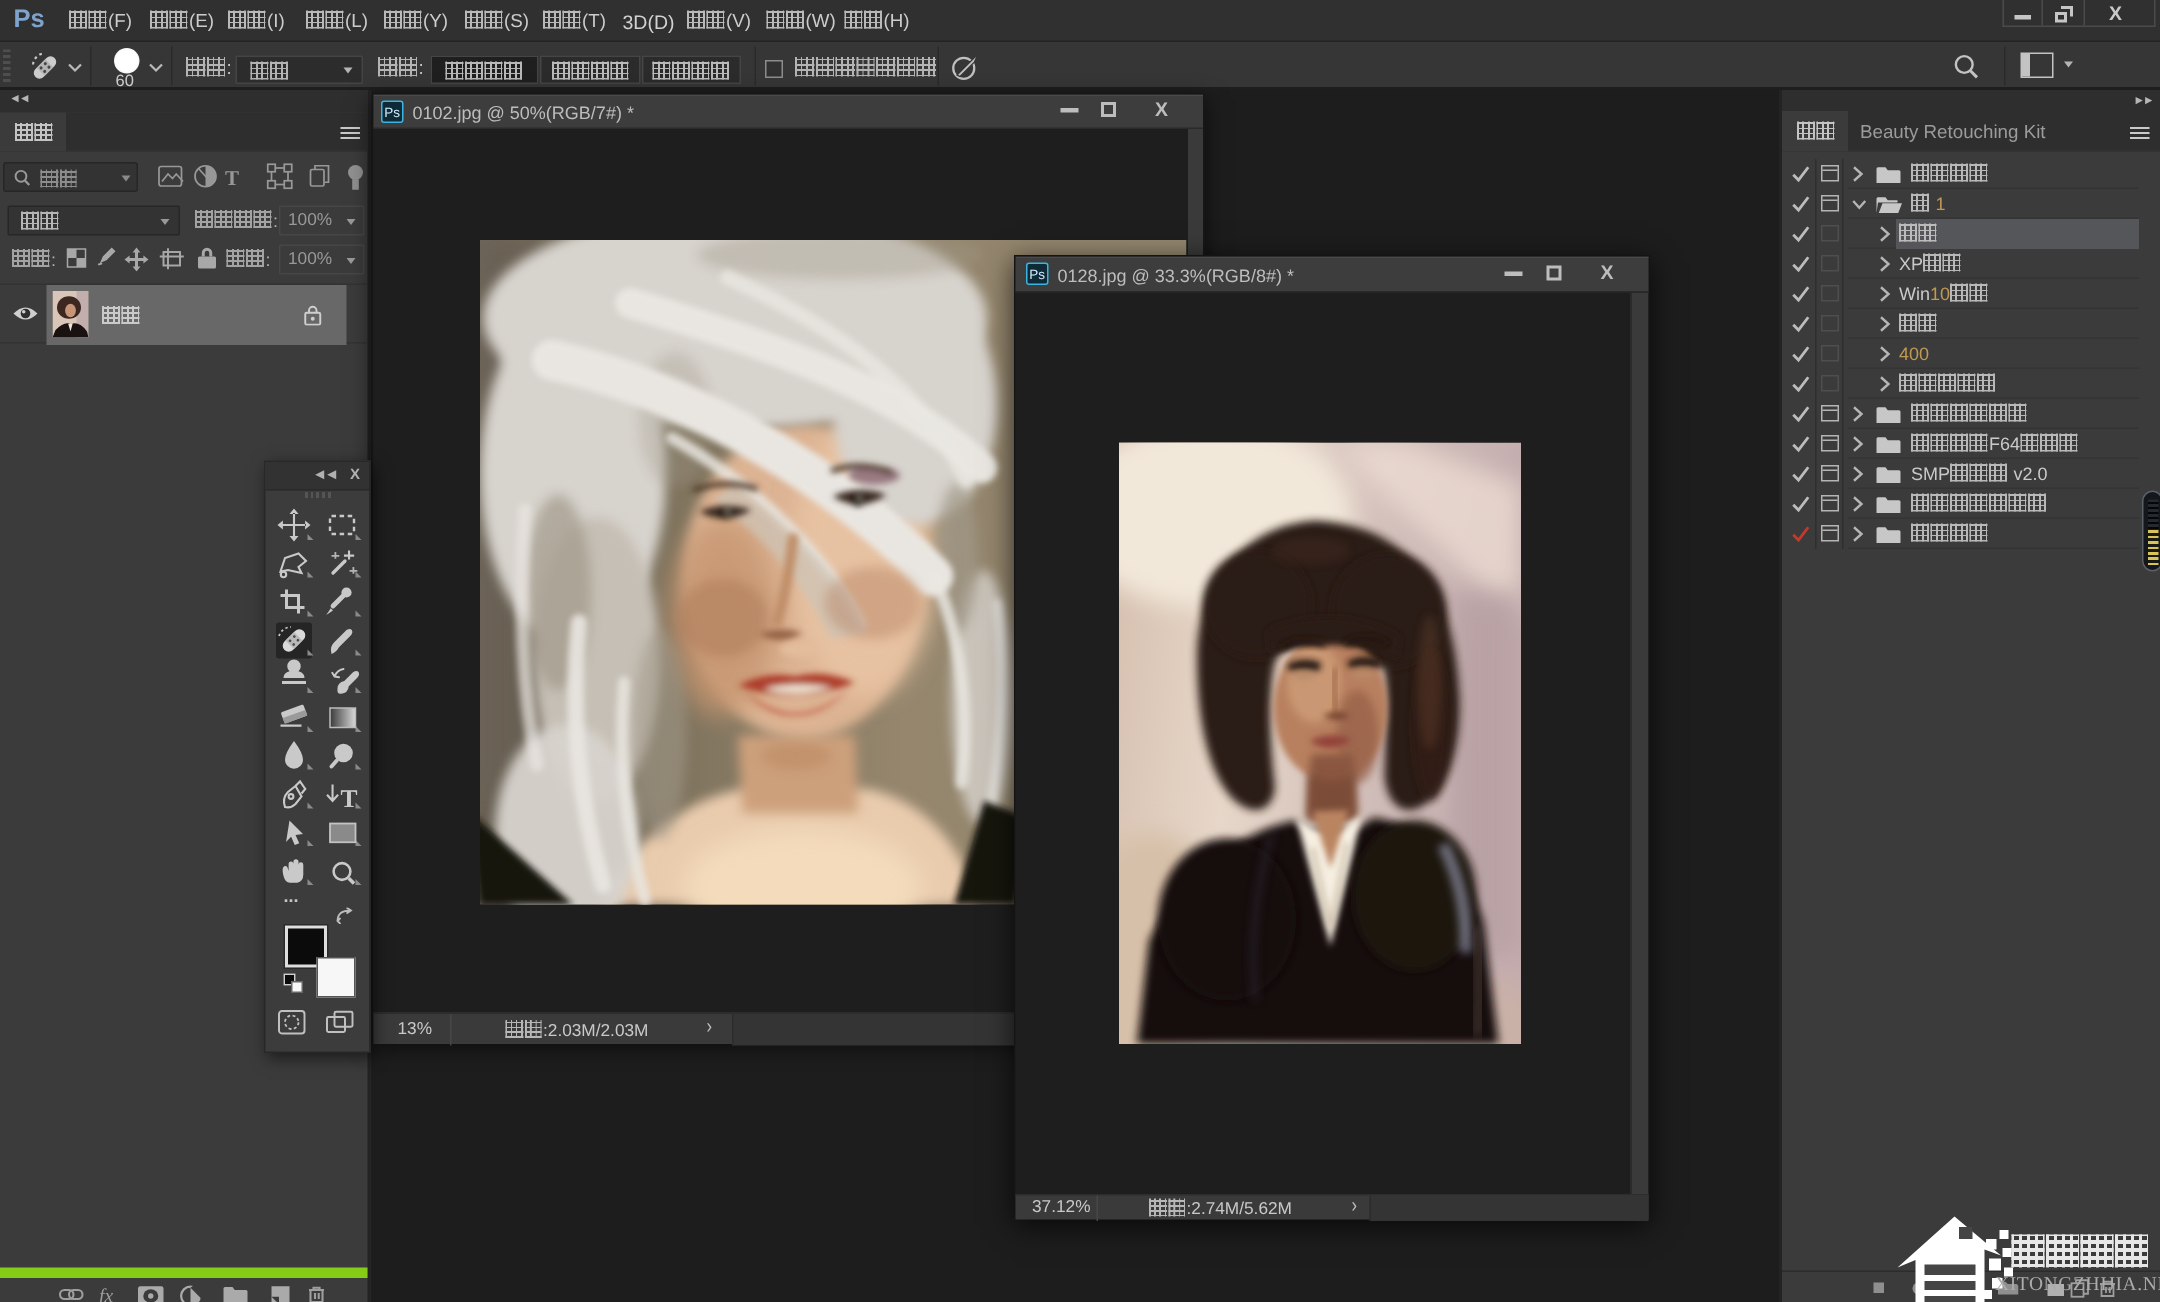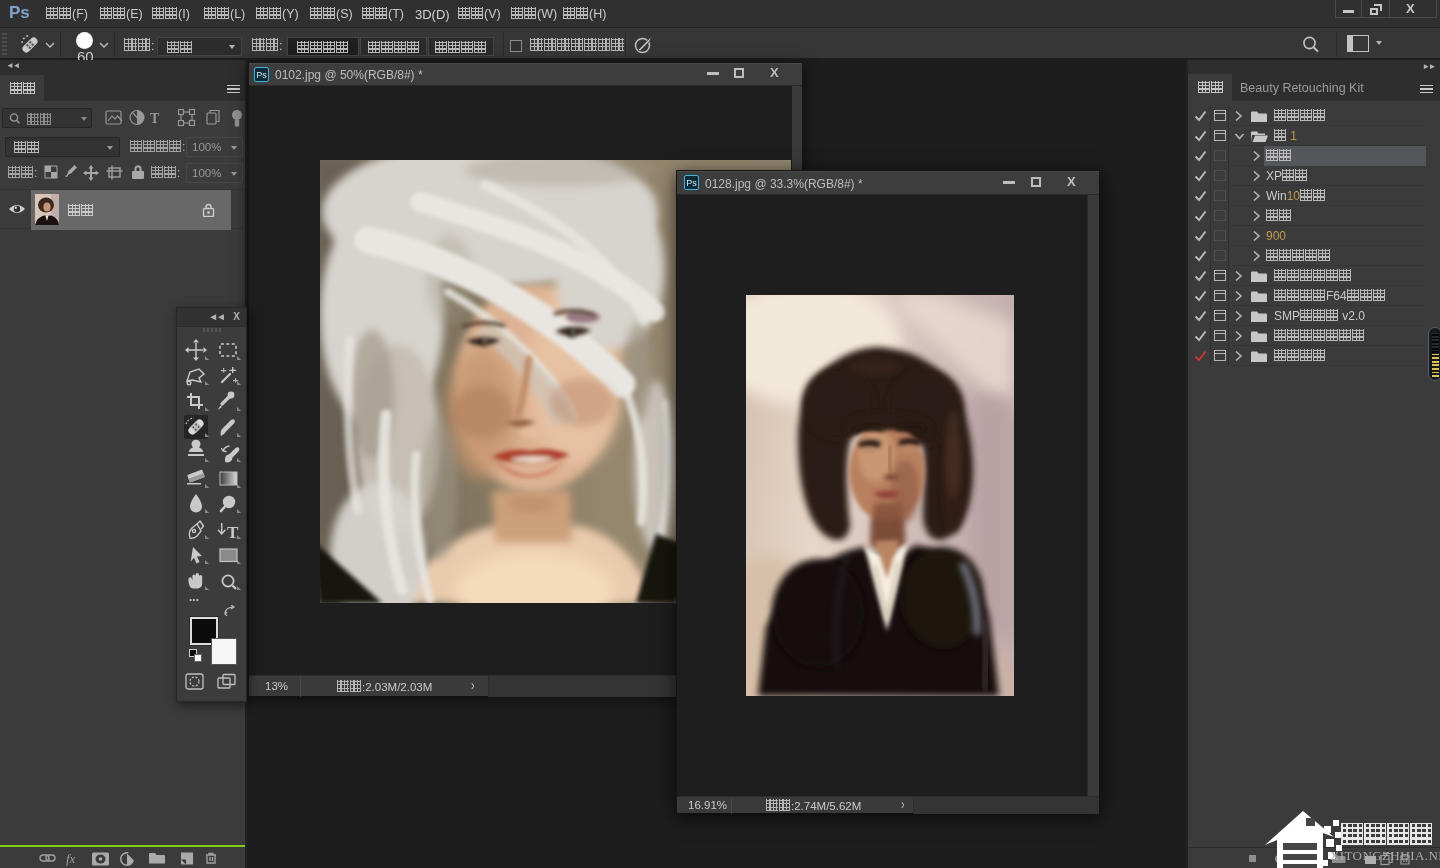--- a/index.html
+++ b/index.html
@@ -46,21 +46,21 @@
         <circle cx="16" cy="11.3" r="1" fill="#474747"></circle>
 <circle cx="12" cy="14.7" r="1" fill="#474747"></circle>
         <circle cx="16" cy="14.7" r="1" fill="#474747"></circle>
       </g>
     </svg>
 <svg class="abs" style="left:44px;top:13px" width="12" height="8" viewBox="0 0 12 8">
       <path d="M2 2 L6 6 L10 2" stroke="#b9b9b9" stroke-width="1.5" fill="none"></path>
     </svg>
 <div class="abs" style="left:60px;top:3px;width:1px;height:26px;background:#2a2a2a"></div>
 <div class="abs" style="left:76px;top:4px;width:17px;height:17px;border-radius:50%;background:radial-gradient(circle,#ffffff 55%,#e8e8e8 100%)"></div>
-<div class="abs" style="left:77px;top:20px;font-size:15px;color:#cbcbcb">60</div>
+<div class="abs" style="left:77px;top:20px;font-size:11px;color:#cbcbcb">60</div>
 <svg class="abs" style="left:98px;top:13px" width="12" height="8" viewBox="0 0 12 8">
       <path d="M2 2 L6 6 L10 2" stroke="#b9b9b9" stroke-width="1.5" fill="none"></path>
     </svg>
 <div class="abs" style="left:114px;top:3px;width:1px;height:26px;background:#2a2a2a"></div>
 <div class="row" style="left:124px;top:10px;font-size:12.5px;color:#c6c6c6"><b class="z" style="width:12.5px;height:12.5px;background:repeating-linear-gradient(90deg,currentColor 0 1.19px,transparent 1.19px 3.75px),repeating-linear-gradient(0deg,currentColor 0 1.19px,transparent 1.19px 3.56px);"></b><b class="z" style="width:12.5px;height:12.5px;background:repeating-linear-gradient(90deg,currentColor 0 1.19px,transparent 1.19px 3.75px),repeating-linear-gradient(0deg,currentColor 0 1.19px,transparent 1.19px 3.56px);"></b>:</div>
 <div class="abs" style="left:157px;top:9px;width:85px;height:19px;background:#2c2c2c;border:1px solid #444;border-radius:1px">
       <div class="row" style="left:9px;top:3px;font-size:12px;color:#c6c6c6"><b class="z" style="width:12px;height:12px;background:repeating-linear-gradient(90deg,currentColor 0 1.14px,transparent 1.14px 3.6px),repeating-linear-gradient(0deg,currentColor 0 1.14px,transparent 1.14px 3.42px);"></b><b class="z" style="width:12px;height:12px;background:repeating-linear-gradient(90deg,currentColor 0 1.14px,transparent 1.14px 3.6px),repeating-linear-gradient(0deg,currentColor 0 1.14px,transparent 1.14px 3.42px);"></b></div>
       <div class="abs" style="left:71px;top:7px;width:0;height:0;border:3.5px solid transparent;border-top:4.5px solid #b5b5b5"></div>
     </div>
 <div class="row" style="left:252px;top:10px;font-size:12.5px;color:#c6c6c6"><b class="z" style="width:12.5px;height:12.5px;background:repeating-linear-gradient(90deg,currentColor 0 1.19px,transparent 1.19px 3.75px),repeating-linear-gradient(0deg,currentColor 0 1.19px,transparent 1.19px 3.56px);"></b><b class="z" style="width:12.5px;height:12.5px;background:repeating-linear-gradient(90deg,currentColor 0 1.19px,transparent 1.19px 3.75px),repeating-linear-gradient(0deg,currentColor 0 1.19px,transparent 1.19px 3.56px);"></b>:</div>
@@ -166,21 +166,21 @@
 <path d="M0 31 L2 26 Q8 20 12 22 Q18 20 23 27 L24 31 Z" fill="#191210"></path>
 <path d="M10.5 22 L12 27 L13.5 21.5 Z" fill="#eee6da"></path>
       </svg>
 <div class="row" style="left:68px;top:14px;font-size:12px;color:#d8d8d8"><b class="z" style="width:12px;height:12px;background:repeating-linear-gradient(90deg,currentColor 0 1.14px,transparent 1.14px 3.6px),repeating-linear-gradient(0deg,currentColor 0 1.14px,transparent 1.14px 3.42px);"></b><b class="z" style="width:12px;height:12px;background:repeating-linear-gradient(90deg,currentColor 0 1.14px,transparent 1.14px 3.6px),repeating-linear-gradient(0deg,currentColor 0 1.14px,transparent 1.14px 3.42px);"></b></div>
 <svg class="abs" style="left:202px;top:13px" width="13" height="14" viewBox="0 0 13 14">
 <rect x="1.5" y="5.5" width="10" height="8" rx="1" fill="none" stroke="#cfcfcf" stroke-width="1.3"></rect>
 <path d="M4 5.5 v-1.5 a2.5 2.5 0 0 1 5 0 v1.5" fill="none" stroke="#cfcfcf" stroke-width="1.3"></path>
 <circle cx="6.5" cy="9.5" r="1.3" fill="#cfcfcf"></circle>
       </svg>
 </div>
-<div class="abs" style="left:0;top:785px;width:245px;height:23px;border-top:2px solid #84cc16">
+<div class="abs" style="left:0;top:785px;width:245px;height:23px;border-top:7px solid #84cc16">
 <svg class="abs" style="left:38px;top:3px" width="185" height="16" viewBox="0 0 185 16">
 <g stroke="#9e9e9e" fill="none" stroke-width="1.4">
 <rect x="2" y="5" width="9" height="6" rx="3"></rect>
           <rect x="8" y="5" width="9" height="6" rx="3"></rect>
 <text x="28" y="13" font-size="13px" font-style="italic" fill="#9e9e9e" stroke="none" font-family="Liberation Serif">fx</text>
 <g stroke="none" fill="#aaaaaa">
             <rect x="54" y="2.5" width="17" height="13" rx="1.5"></rect>
           </g>
 <ellipse cx="62.5" cy="9" rx="5" ry="4.5" fill="#3b3b3b" stroke="none"></ellipse>
           <circle cx="62.5" cy="9" r="1.8" fill="#aaaaaa" stroke="none"></circle>
@@ -196,21 +196,21 @@
           </g>
 <path d="M143 9.5 l5 5 v-5 z" fill="#3b3b3b" stroke="none"></path>
 <path d="M168 5 h10 m-9 0 v8 h8 v-8 m-6 -1.5 h4 v1.5 h-4 z m1 3.5 v4 m2.5 -4 v4"></path>
 </g>
       </svg>
 </div>
 </div>
 <div class="abs" style="left:248px;top:62px;width:555px;height:633px;background:#1e1e1e;border:1px solid #161616;box-shadow:0 3px 14px rgba(0,0,0,.6)">
 <div class="abs" style="left:0;top:0;width:553px;height:23px;background:#3d3d3d;border-bottom:1px solid #2a2a2a;box-shadow:inset 0 1px 0 #4a4a4a">
 <div class="abs" style="left:5px;top:4px;width:15px;height:15px;background:#0d2a36;border:1px solid #3db3e2;border-radius:2px;color:#cfeafd;font-size:9px;text-align:center;line-height:14px">Ps</div>
-<div class="row" style="left:26px;top:5px;font-size:12px;color:#bdbdbd">0102.jpg @ 50%(RGB/8#) *</div>
+<div class="row" style="left:26px;top:5px;font-size:12px;color:#bdbdbd">0102.jpg @ 50%(RGB/7#) *</div>
 <div class="abs" style="left:458px;top:9px;width:12px;height:3px;background:#bdbdbd"></div>
 <div class="abs" style="left:485px;top:5px;width:10px;height:10px;border:2px solid #bdbdbd"></div>
 <div class="abs" style="left:521px;top:2px;font-size:13px;font-weight:bold;color:#bdbdbd">X</div>
 </div>
 <div class="abs" style="left:0;top:23px;width:553px;height:589px;overflow:hidden;background:#1e1e1e">
 <div class="abs" style="left:543px;top:0;width:10px;height:589px;background:#3a3a3a"></div>
 <svg class="abs" style="left:71px;top:74px" width="471" height="443" viewBox="0 0 471 443">
 <defs>
 <linearGradient id="p1bg" x1="0" y1="0" x2="1" y2="0">
  <stop offset="0" stop-color="#6e6659"></stop>
@@ -382,21 +382,21 @@
 <path d="M129 270 L 141 324 L 152 267" fill="none" stroke="#cbbba6" stroke-width="2.5" filter="url(#c2)"></path>
 
 <path d="M129 246 L 141 284 L 153 245 Z" fill="#ba8460" filter="url(#c2)"></path>
 
 <path d="M216 268 C 228 292 232 316 231 340" stroke="#8f91a8" stroke-width="8" fill="none" opacity="0.7" filter="url(#c3)"></path>
 <path d="M102 260 C 91 296 87 336 91 372" stroke="#2c2730" stroke-width="5" fill="none" opacity="0.55" filter="url(#c3)"></path>
 <path d="M238 322 C 241 347 241 372 239 396" stroke="#4e3f38" stroke-width="10" fill="none" opacity="0.5" filter="url(#c3)"></path>
 </svg>
 </div>
 <div class="abs" style="left:0;top:625px;width:422px;height:17px;background:#3a3a3a;border-top:1px solid #2d2d2d">
-<div class="row" style="left:11px;top:2px;font-size:11.5px;color:#c9c9c9">16.91%</div>
+<div class="row" style="left:11px;top:2px;font-size:11.5px;color:#c9c9c9">37.12%</div>
 <div class="abs" style="left:54px;top:0;width:1px;height:17px;background:#474747"></div>
 <div class="row" style="left:89px;top:2px;font-size:11.5px;color:#c9c9c9"><b class="z" style="width:11.5px;height:11.5px;background:repeating-linear-gradient(90deg,currentColor 0 1.09px,transparent 1.09px 3.45px),repeating-linear-gradient(0deg,currentColor 0 1.09px,transparent 1.09px 3.28px);"></b><b class="z" style="width:11.5px;height:11.5px;background:repeating-linear-gradient(90deg,currentColor 0 1.09px,transparent 1.09px 3.45px),repeating-linear-gradient(0deg,currentColor 0 1.09px,transparent 1.09px 3.28px);"></b>:2.74M/5.62M</div>
 <div class="abs" style="left:224px;top:1px;font-size:11px;color:#c0c0c0;transform:scaleY(1.3)">›</div>
 <div class="abs" style="left:236px;top:0;width:186px;height:17px;background:#343434;border-left:1px solid #2c2c2c"></div>
 </div>
 </div>
 <div class="abs" style="left:176px;top:307px;width:71px;height:395px;background:#3c3c3c;border:1px solid #282828;box-shadow:2px 3px 10px rgba(0,0,0,.55)">
 <div class="abs" style="left:0;top:0;width:69px;height:19px;background:#323232;border-bottom:1px solid #2a2a2a">
       <span style="position:absolute;right:22px;top:3px;color:#b0b0b0;font-size:10px;letter-spacing:-2px">◄◄</span>
       <span style="position:absolute;right:6px;top:3px;color:#b0b0b0;font-size:10px;font-weight:bold">X</span>
@@ -621,21 +621,21 @@
 </div>
 <div class="abs" style="left:0;top:120px;width:238px;height:20px">
         <div class="abs" style="left:44px;top:19px;width:194px;height:1px;background:#343434"></div>
 <svg class="abs" style="left:6px;top:4px" width="13" height="12" viewBox="0 0 13 12">
           <path d="M1.5 6.5 L5 10 L11.5 1.5" stroke="#bcbcbc" stroke-width="1.9" fill="none"></path>
         </svg>
 <div class="abs" style="left:26px;top:4px;width:12px;height:11px;border:1px solid #4e4e4e"></div>
 <svg class="abs" style="left:64px;top:4px" width="9" height="12" viewBox="0 0 9 12">
           <path d="M2 1.5 L7 6 L2 10.5" stroke="#b5b5b5" stroke-width="1.6" fill="none"></path>
         </svg>
-<div class="row" style="left:78px;top:3px;font-size:12px;color:#cacaca"><span style="color:#c09a52">900</span></div>
+<div class="row" style="left:78px;top:3px;font-size:12px;color:#cacaca"><span style="color:#c09a52">400</span></div>
 </div>
 <div class="abs" style="left:0;top:140px;width:238px;height:20px">
         <div class="abs" style="left:44px;top:19px;width:194px;height:1px;background:#343434"></div>
 <svg class="abs" style="left:6px;top:4px" width="13" height="12" viewBox="0 0 13 12">
           <path d="M1.5 6.5 L5 10 L11.5 1.5" stroke="#bcbcbc" stroke-width="1.9" fill="none"></path>
         </svg>
 <div class="abs" style="left:26px;top:4px;width:12px;height:11px;border:1px solid #4e4e4e"></div>
 <svg class="abs" style="left:64px;top:4px" width="9" height="12" viewBox="0 0 9 12">
           <path d="M2 1.5 L7 6 L2 10.5" stroke="#b5b5b5" stroke-width="1.6" fill="none"></path>
         </svg>

